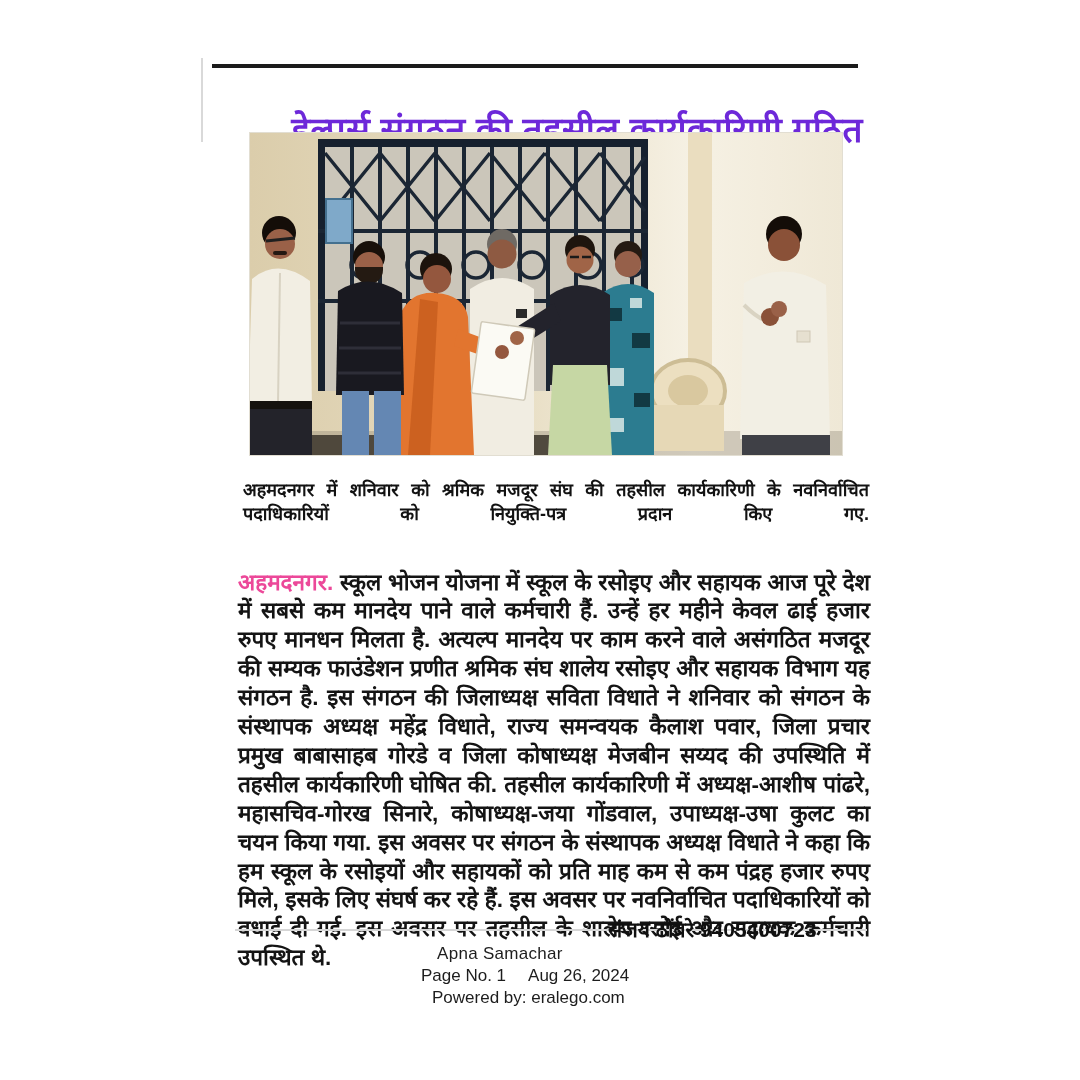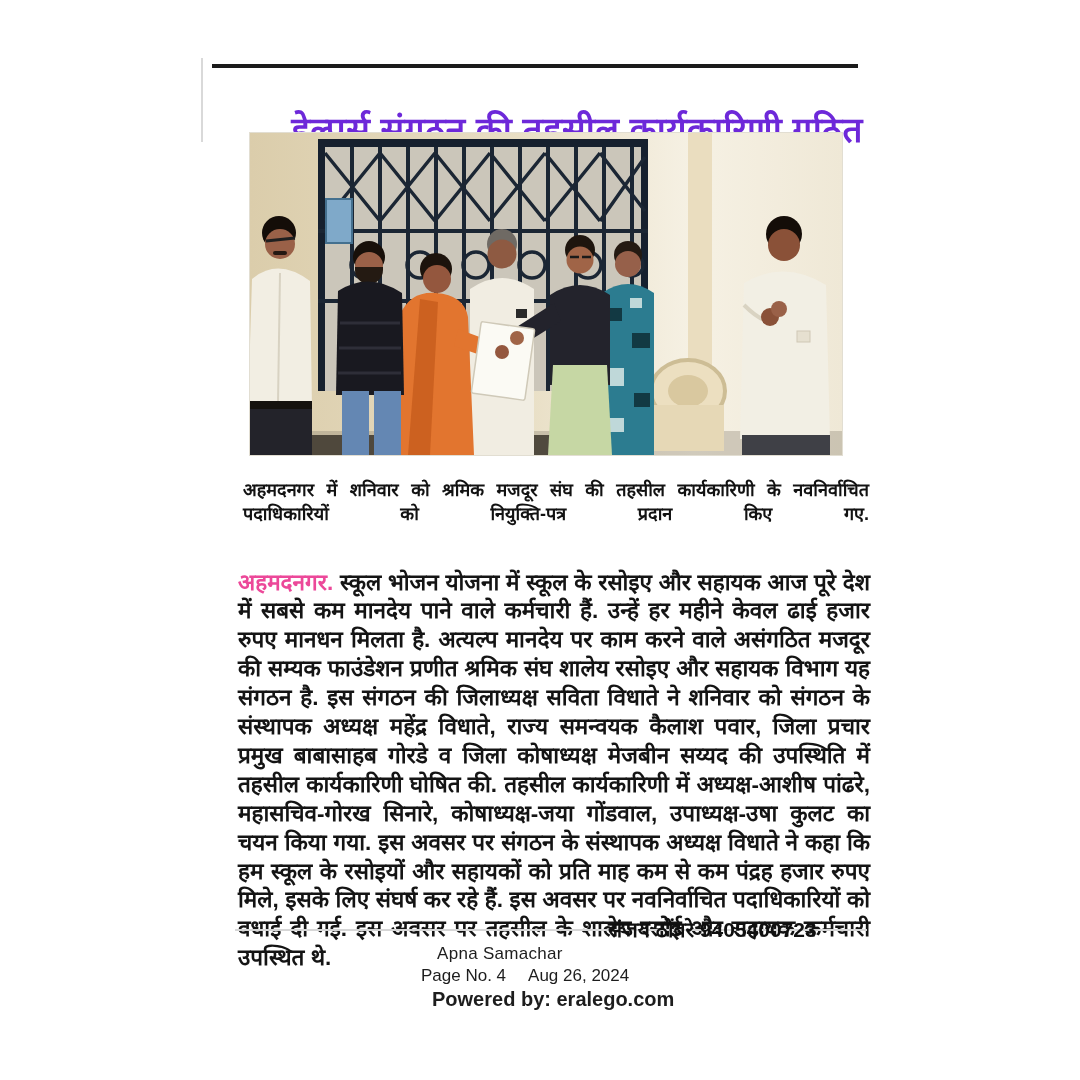--- a/index.html
+++ b/index.html
@@ -70,21 +70,21 @@
     position: absolute;
     left: 235px; top: 929px;
     width: 632px; height: 2px;
     background: #d6d6d6;
   }
   .ft { position: absolute; color: #1d1d1d; }
   .ft-source   { left: 437px; top: 944px; font-size: 17px; letter-spacing: 0.3px; }
   .ft-byline   { left: 608px; top: 915px; font-size: 21px; font-weight: 700; color: #101010; }
   .ft-pageline { left: 421px; top: 966px; font-size: 17px; }
   .ft-pageline .gap { display: inline-block; width: 22px; }
-  .ft-powered  { left: 432px; top: 988px; font-size: 20px; font-weight: bold; }
+  .ft-powered  { left: 432px; top: 988px; font-size: 17px; }
 </style>
 </head>
 <body>
 
 <div class="scan">
 
   <div class="scan-edge"></div>
 
   <div class="top-rule"></div>
 
@@ -227,16 +227,16 @@
   </div>
 
   <p class="caption">अहमदनगर में शनिवार को श्रमिक मजदूर संघ की तहसील कार्यकारिणी के नवनिर्वाचित पदाधिकारियों को नियुक्ति-पत्र प्रदान किए गए.</p>
 
   <p class="body-text"><span class="lead">अहमदनगर.</span> <span>स्कूल भोजन योजना में स्कूल के रसोइए और सहायक आज पूरे देश में सबसे कम मानदेय पाने वाले कर्मचारी हैं. उन्हें हर महीने केवल ढाई हजार रुपए मानधन मिलता है. अत्यल्प मानदेय पर काम करने वाले असंगठित मजदूर की सम्यक फाउंडेशन प्रणीत श्रमिक संघ शालेय रसोइए और सहायक विभाग यह संगठन है. इस संगठन की जिलाध्यक्ष सविता विधाते ने शनिवार को संगठन के संस्थापक अध्यक्ष महेंद्र विधाते, राज्य समन्वयक कैलाश पवार, जिला प्रचार प्रमुख बाबासाहब गोरडे व जिला कोषाध्यक्ष मेजबीन सय्यद की उपस्थिति में तहसील कार्यकारिणी घोषित की. तहसील कार्यकारिणी में अध्यक्ष-आशीष पांढरे, महासचिव-गोरख सिनारे, कोषाध्यक्ष-जया गोंडवाल, उपाध्यक्ष-उषा कुलट का चयन किया गया. इस अवसर पर संगठन के संस्थापक अध्यक्ष विधाते ने कहा कि हम स्कूल के रसोइयों और सहायकों को प्रति माह कम से कम पंद्रह हजार रुपए मिले, इसके लिए संघर्ष कर रहे हैं. इस अवसर पर नवनिर्वाचित पदाधिकारियों को वधाई दी गई. इस अवसर पर तहसील के शालेय रसोई और सहायक कर्मचारी उपस्थित थे.</span></p>
 
   <div class="bottom-rule"></div>
 
   <div class="ft ft-source">Apna Samachar</div>
   <div class="ft ft-byline">संजय ठोंबरे 9405400723</div>
-  <div class="ft ft-pageline"><span>Page No. 4</span><span class="gap"></span><span>Aug 26, 2024</span></div>
+  <div class="ft ft-pageline"><span>Page No. 1</span><span class="gap"></span><span>Aug 26, 2024</span></div>
   <div class="ft ft-powered">Powered by: eralego.com</div>
 
 </div>
 
 </body></html>

